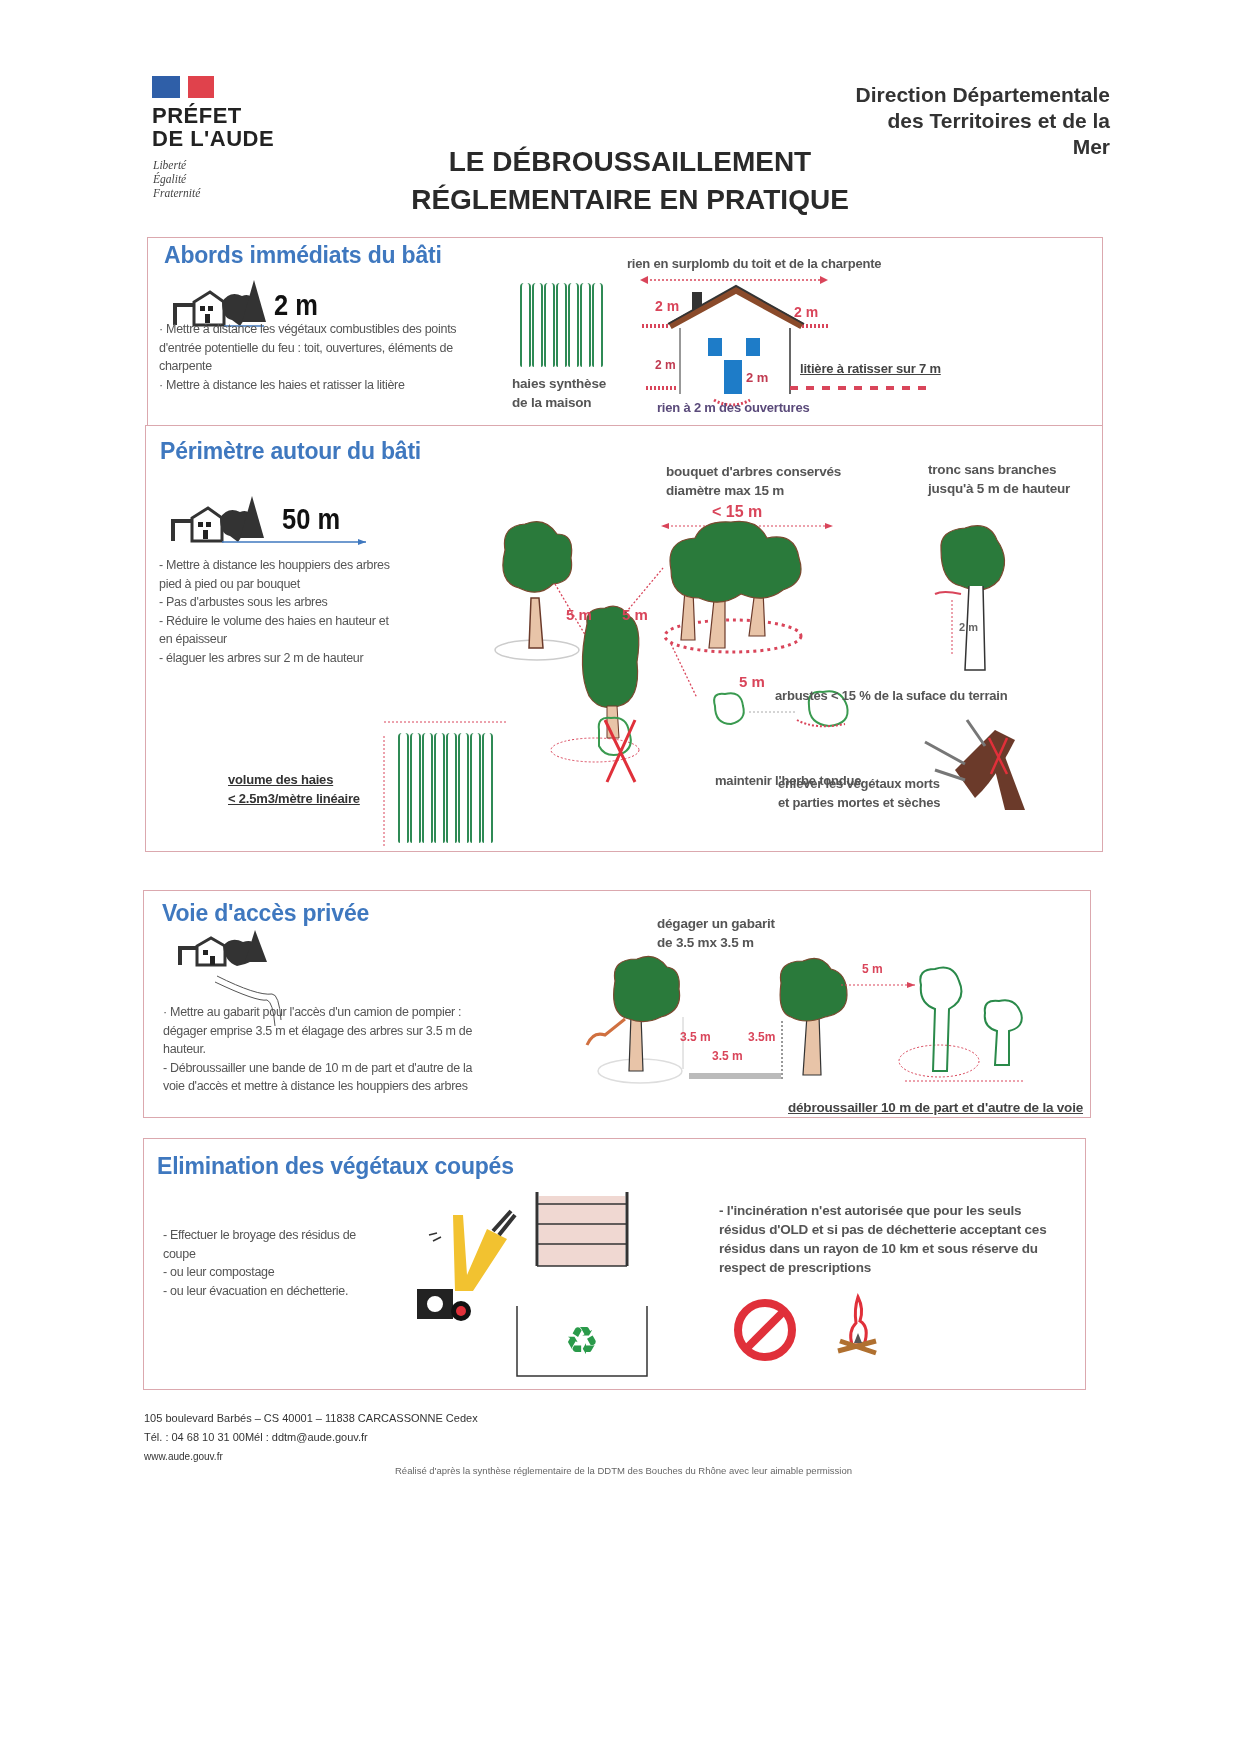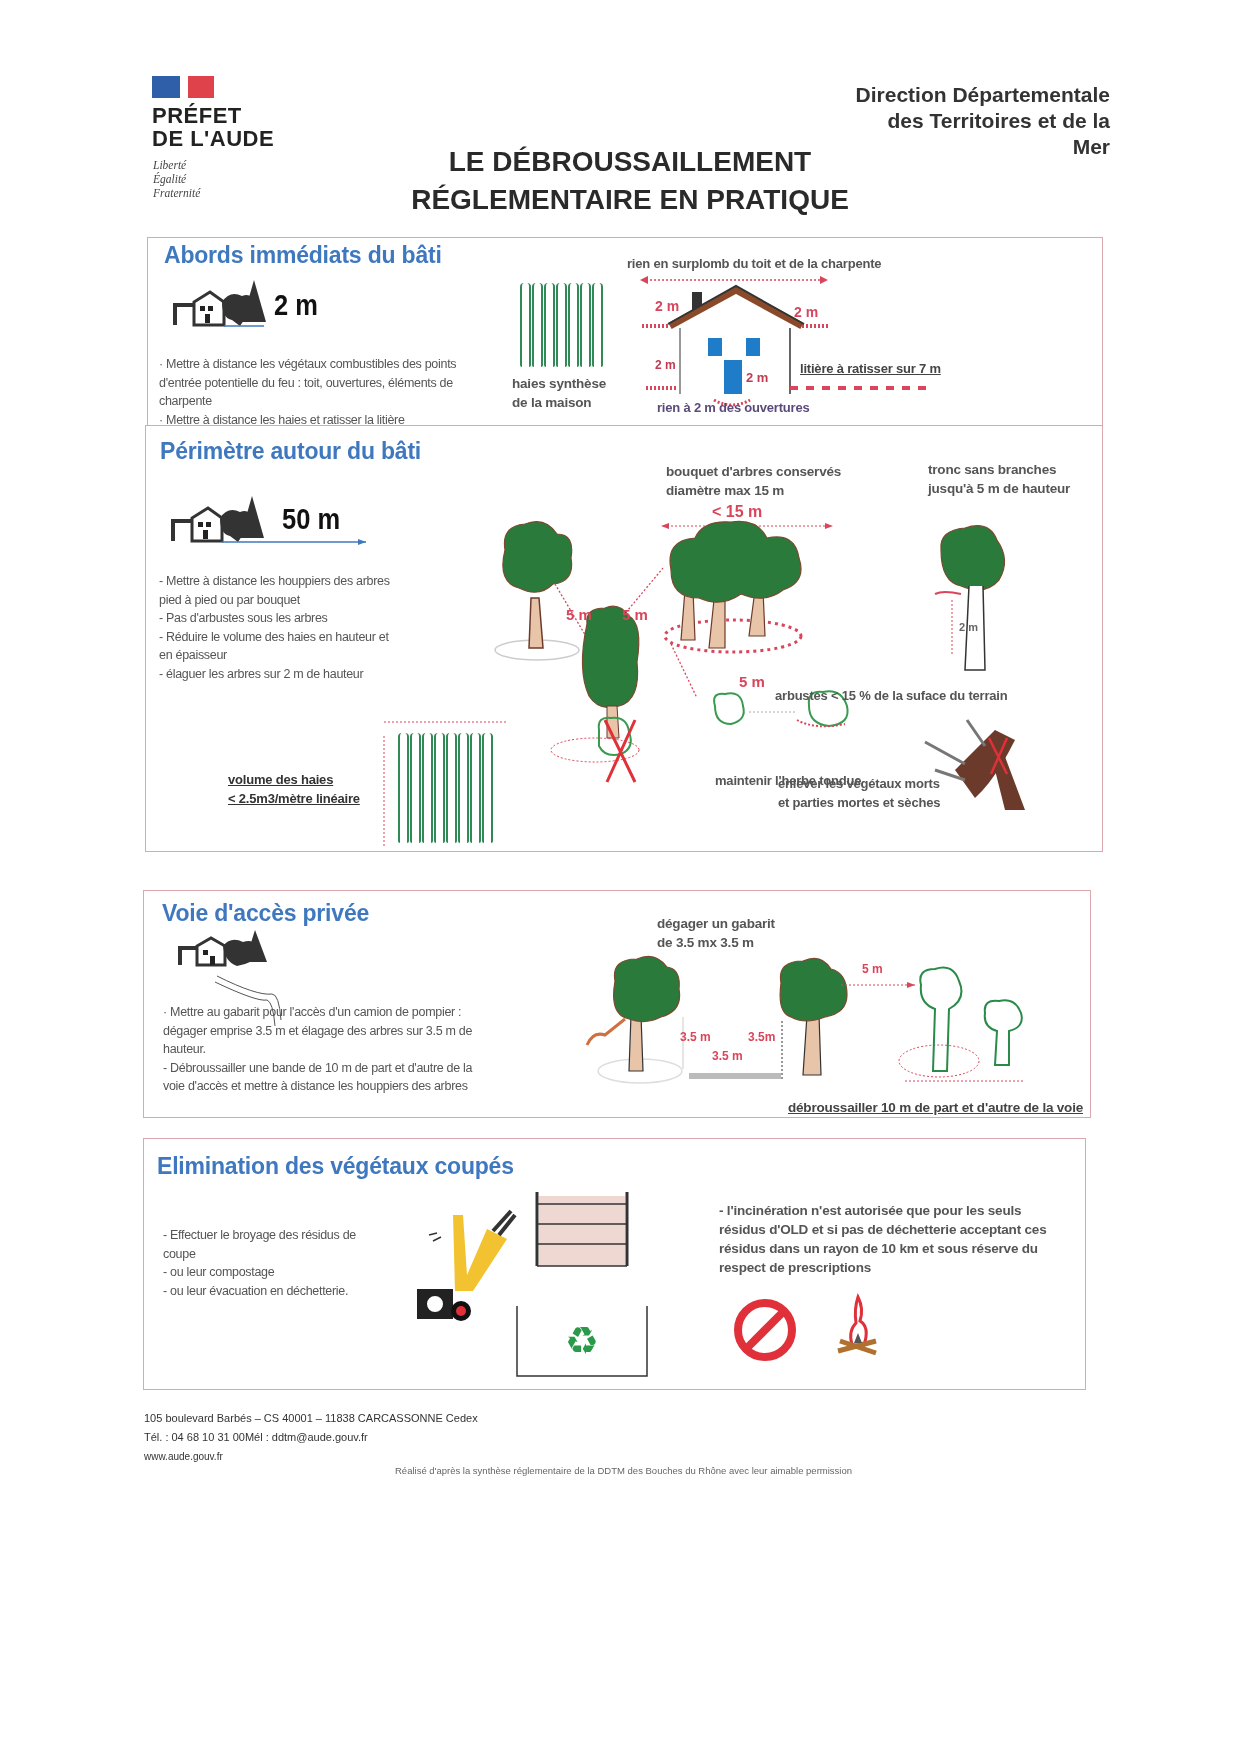--- a/index.html
+++ b/index.html
@@ -77,21 +77,21 @@
   <div class="body-txt" style="left:12px;top:66px;width:320px;top:66px;">
     <div style="padding-top:0;"></div>
   </div>
 
   <div class="body-txt" style="left:10px;top:66px;width:320px;"></div>
 
   <div class="body-txt" style="left:10px;top:66px;width:320px;top:66px;"></div>
 
   <div class="body-txt" style="left:10px;top:66px;width:320px;top:66px;top:66px;"></div>
 </div>
-<div class="body-txt" style="left:159px;top:355px;width:320px;">
+<div class="body-txt" style="left:159px;top:320px;width:320px;">
   <div>·  Mettre à distance les végétaux combustibles des points d'entrée potentielle du feu : toit, ouvertures, éléments de charpente</div>
   <div>·  Mettre à distance les haies et ratisser la litière</div>
 </div>
 
 <div class="hedge" style="left:520px;top:283px;">
   <span style="height:84px"></span>
     <span style="height:84px"></span>
     <span style="height:84px"></span>
     <span style="height:84px"></span>
     <span style="height:84px"></span>
@@ -136,21 +136,21 @@
   <path d="M22 45 V22 L38 12 L52 22 V45 Z" fill="#fff" stroke="#333" stroke-width="3"></path>
   <rect x="28" y="26" width="5" height="5" fill="#222"></rect>
     <rect x="36" y="26" width="5" height="5" fill="#222"></rect>
     <rect x="33" y="34" width="5" height="9" fill="#222"></rect>
   <path d="M50 22 Q58 10 70 16 Q80 12 82 24 Q86 36 72 40 L68 46 L60 40 Q50 38 50 22Z" fill="#333"></path>
   <path d="M82 0 L94 42 H70 Z" fill="#333"></path>
   <line x1="52" y1="46" x2="196" y2="46" stroke="#3f78bf" stroke-width="1.5"></line>
   <path d="M196 46 L188 43 L188 49Z" fill="#3f78bf"></path>
 </svg>
 <div class="dist" style="left:282px;top:502px;">50 m</div>
-<div class="body-txt" style="left:159px;top:556px;width:240px;margin-top:16px;">
+<div class="body-txt" style="left:159px;top:556px;width:240px;">
   <div>- Mettre à distance les houppiers des arbres pied à pied ou par bouquet</div>
   <div>-  Pas d'arbustes sous les arbres</div>
   <div>-  Réduire le volume des haies en hauteur et en épaisseur</div>
   <div>- élaguer les arbres sur 2 m de hauteur</div>
 </div>
 
 <div class="lbl" style="left:666px;top:462px;">
   <div>bouquet d'arbres conservés</div>
   <div>diamètre max 15 m</div>
 </div>

